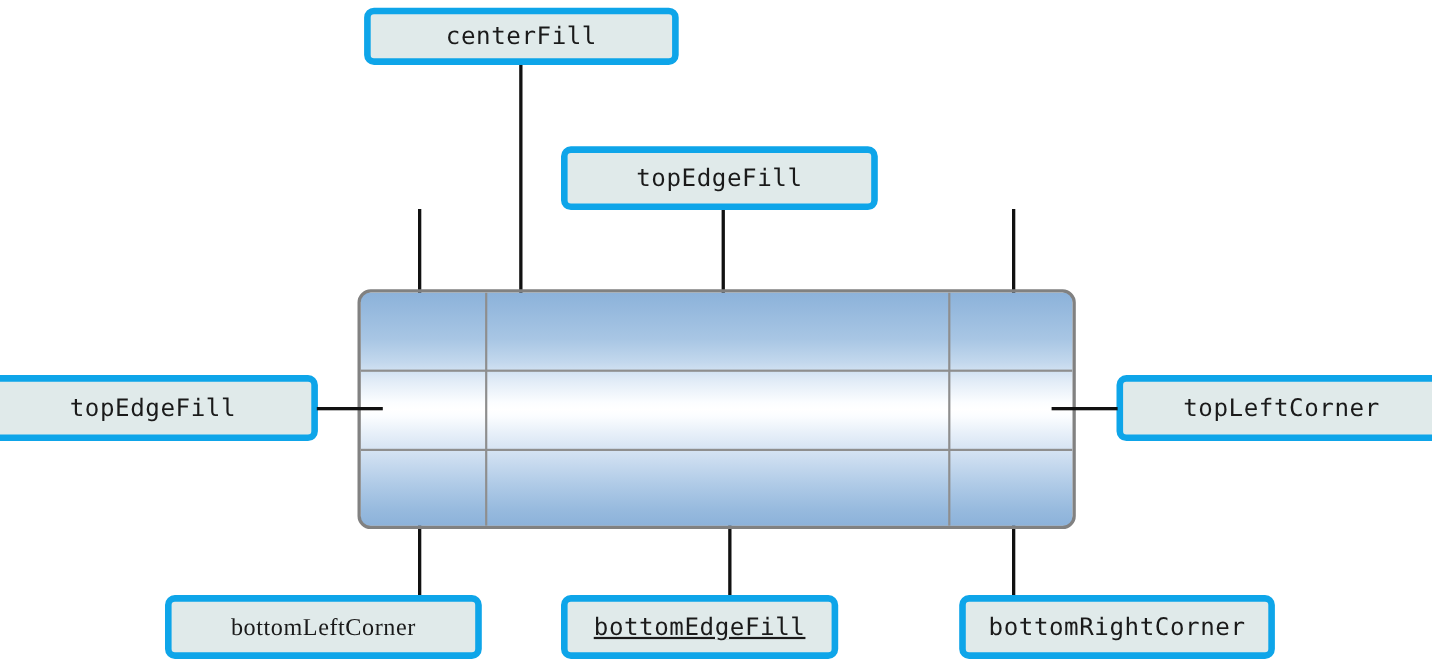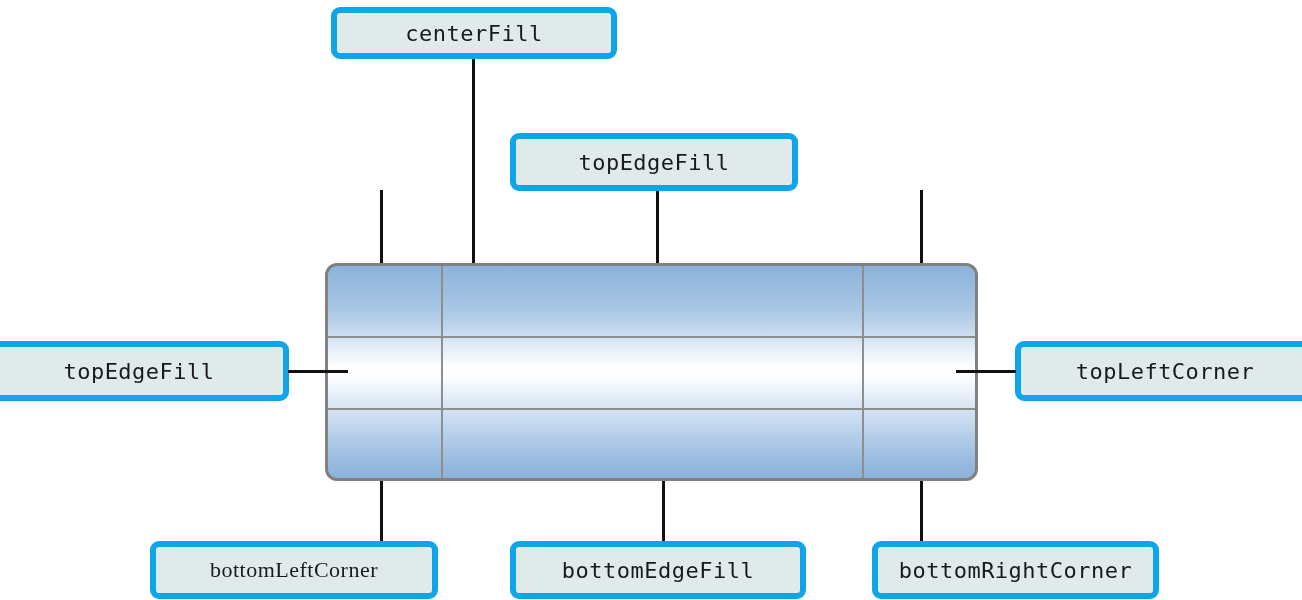--- a/index.html
+++ b/index.html
@@ -134,21 +134,21 @@
   </div>
 
   <div class="label-box" style="left:1015px; top:341px; width:300px; height:60px;">
     <span>topLeftCorner</span>
   </div>
 
   <div class="label-box" style="left:150px;  top:541px; width:288px; height:58px;font-family:Liberation Serif, serif;">
     <span>bottomLeftCorner</span>
   </div>
 
-  <div class="label-box" style="left:510px;  top:541px; width:296px; height:58px;">
+  <div class="label-box" style="left:510px;  top:541px; width:252px; height:58px;text-decoration:underline;">
     <span>bottomEdgeFill</span>
   </div>
 
   <div class="label-box" style="left:872px;  top:541px; width:287px; height:58px;">
     <span>bottomRightCorner</span>
   </div>
 
 </div>
 
 </body></html>

